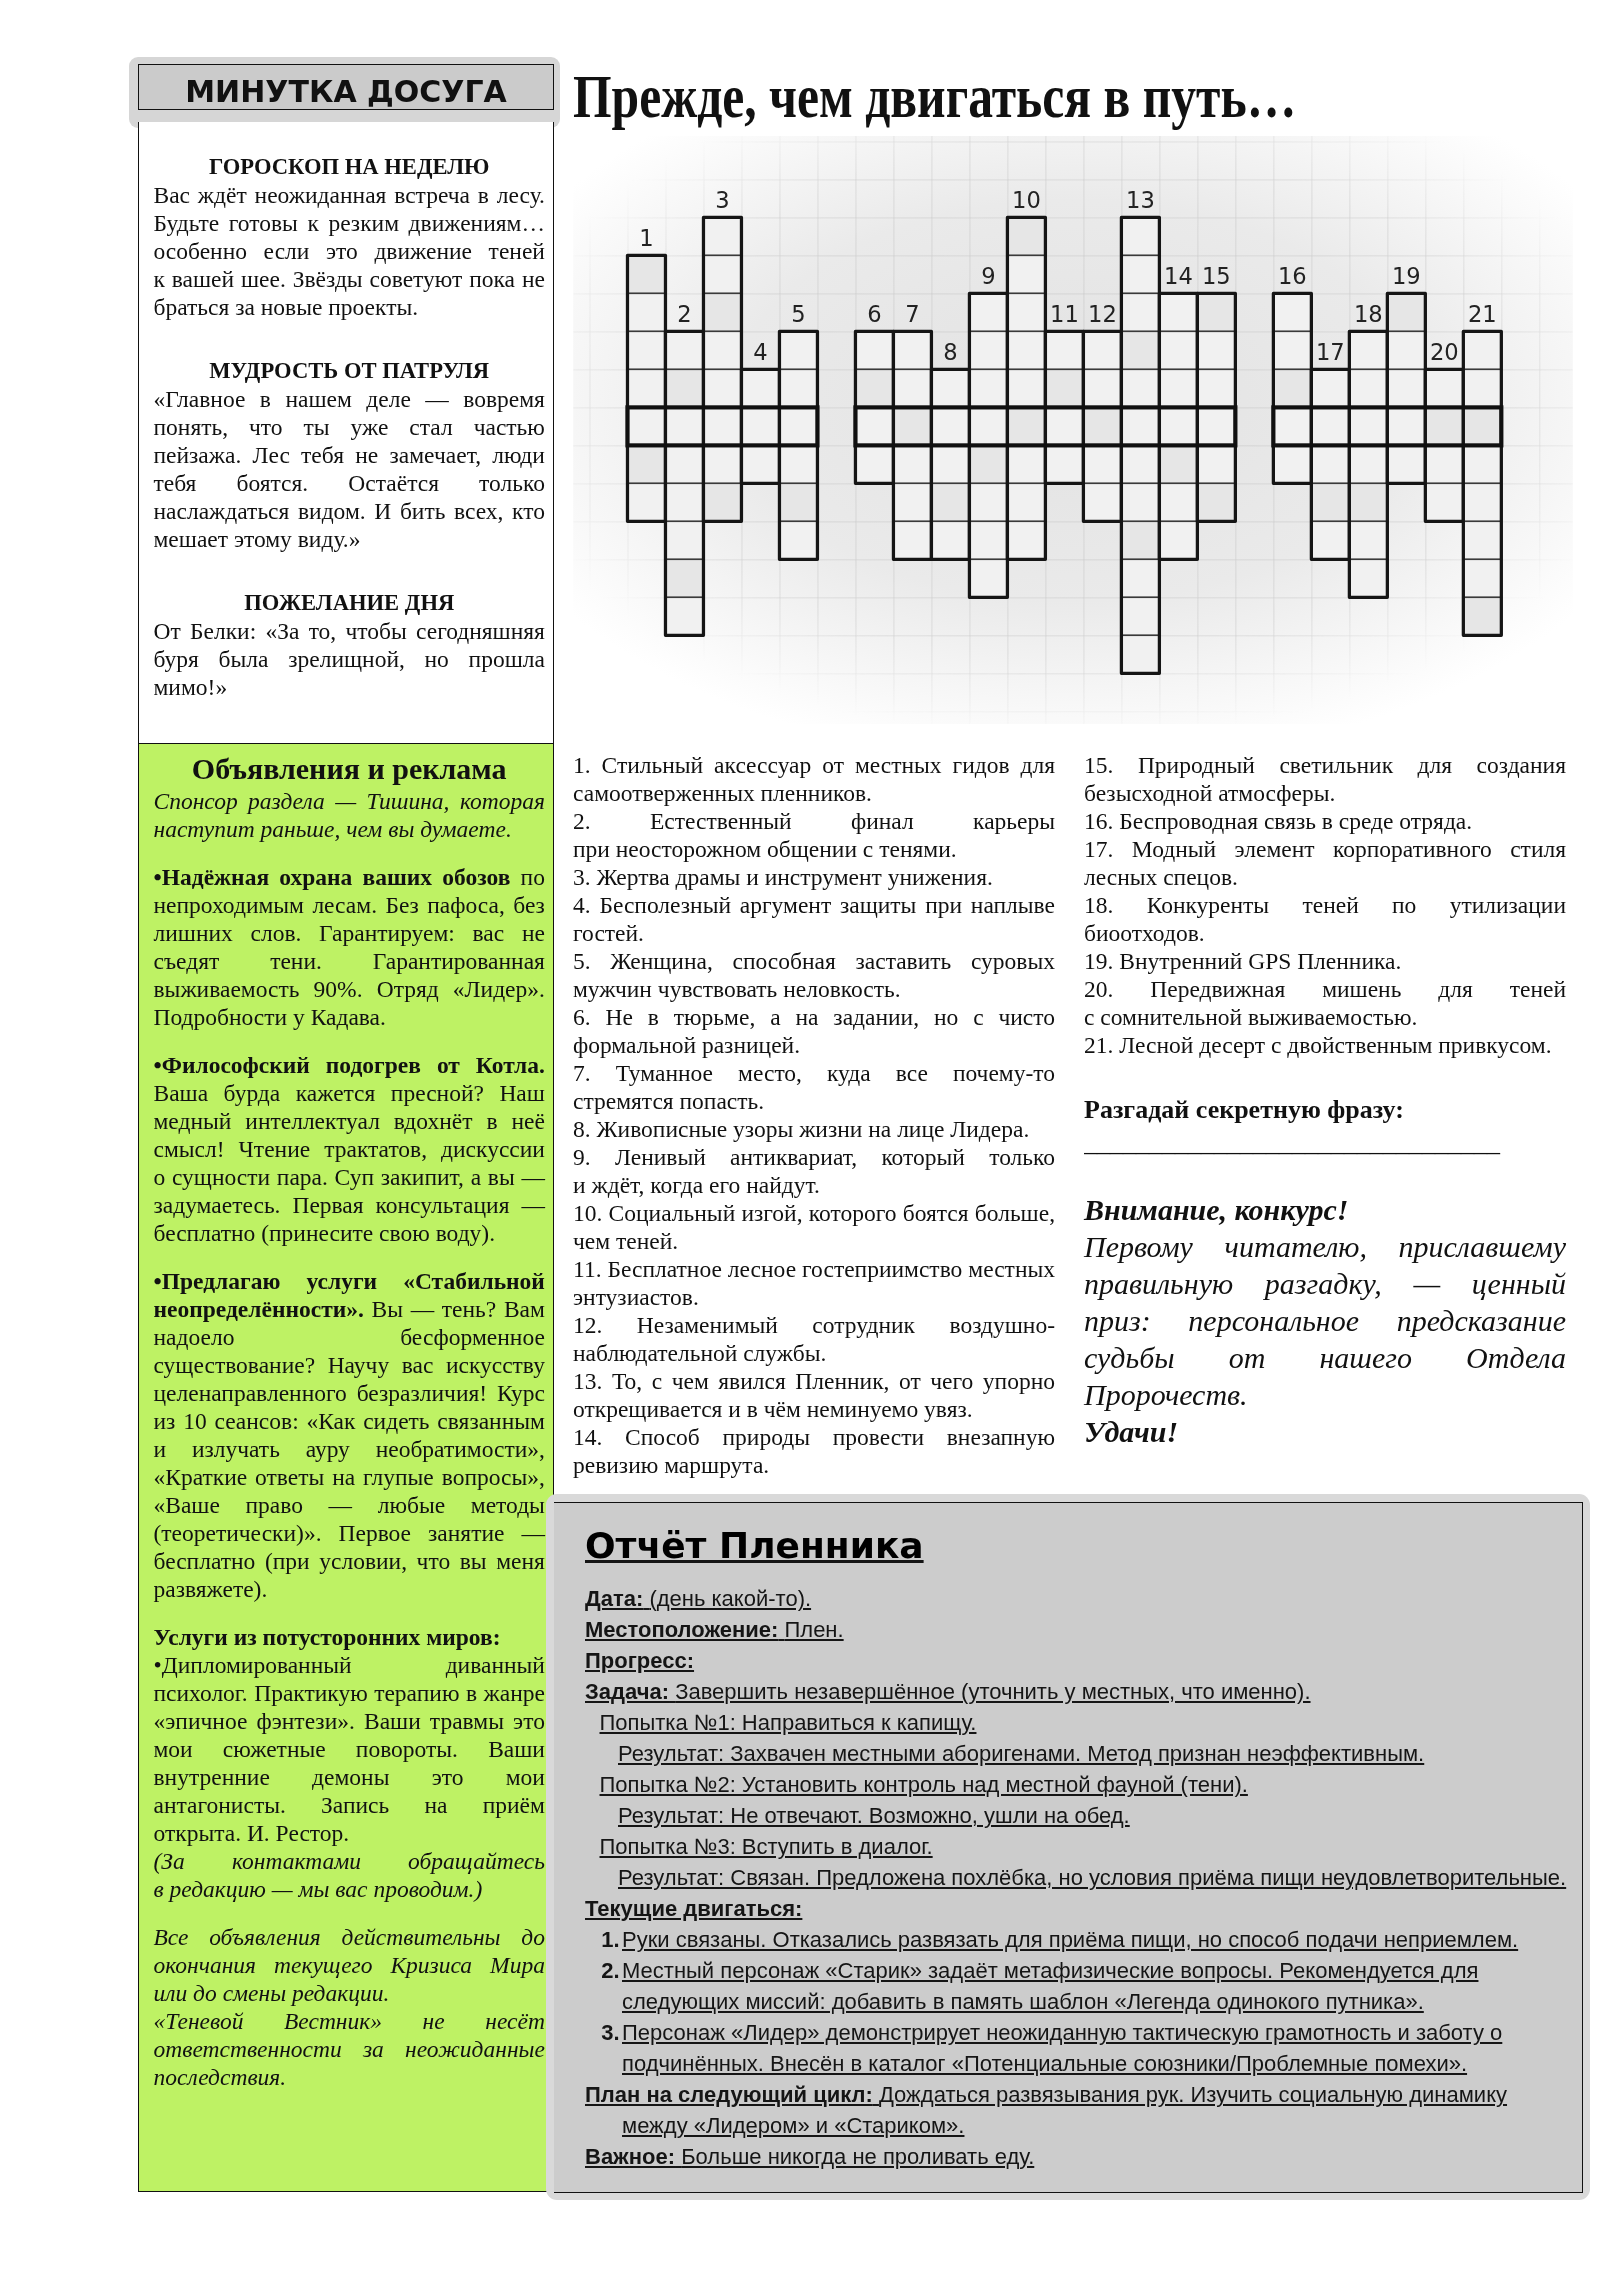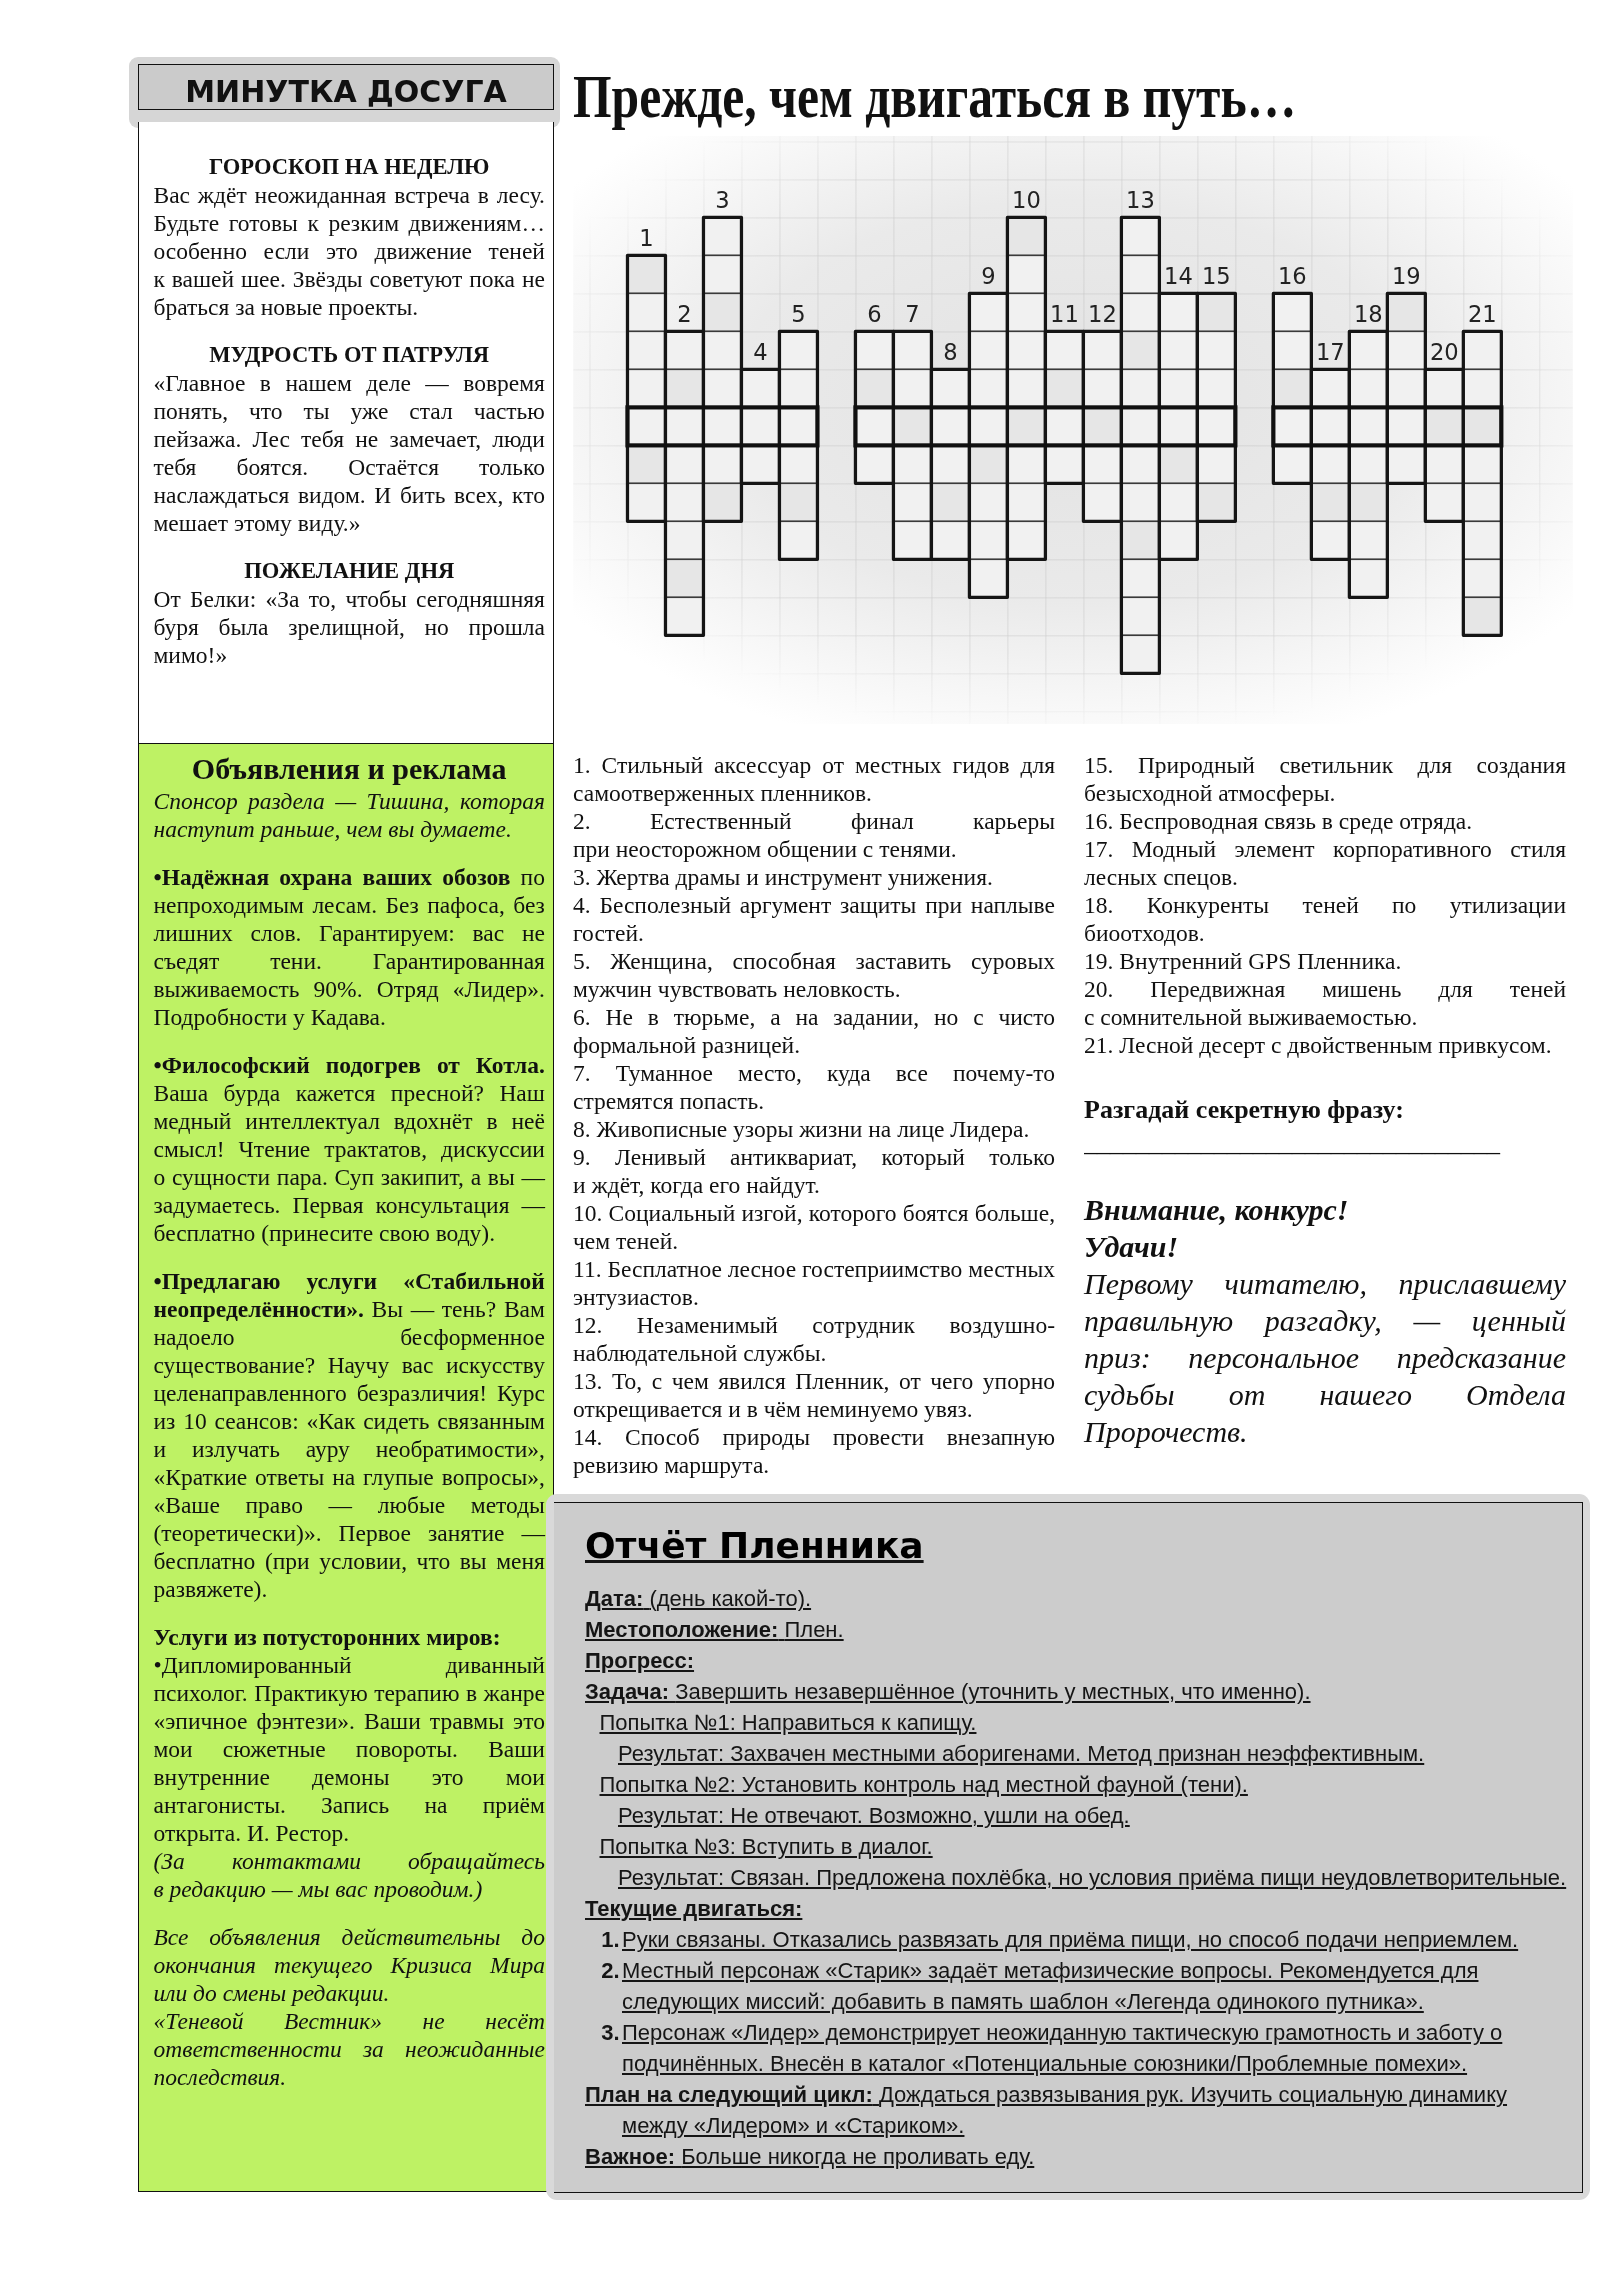--- a/index.html
+++ b/index.html
@@ -24,21 +24,21 @@
     border:1.8px solid #111; border-top:none; background:#fff;
     padding:31px 8.1px 0 14.5px;
   }
   #ads-section {
     left:138px; top:744px; width:416px; height:1448px; box-sizing:border-box;
     border:1.8px solid #111; border-top:none; background:#bef264;
     padding:7.2px 8.1px 0 14.5px;
   }
   .col-text { font-size:23.5px; line-height:28px; text-align:justify; }
   .sec-heading { font-weight:bold; text-align:center; font-size:22.6px; line-height:28px; }
-  .sec + .sec { margin-top:20px; }
+  .sec + .sec { margin-top:36px; }
   .ads-heading { font-weight:bold; text-align:center; font-size:30px; line-height:36px; }
   .ad { margin-top:20px; }
 
   
   #main-title {
     left:573px; top:62px; font-size:62px; font-weight:bold; line-height:69px;
     white-space:nowrap; transform:scaleX(0.8); transform-origin:0 0;
   }
   #crossword { left:573px; top:136px; width:1000px; height:588px; }
   .cw-num { font-family:"DejaVu Sans", sans-serif; font-size:25px; fill:#222; }
@@ -383,22 +383,22 @@
   <div class="clue"><span>17.</span> <span>Модный элемент корпоративного стиля лесных спецов.</span></div>
   <div class="clue"><span>18.</span> <span>Конкуренты теней по утилизации биоотходов.</span></div>
   <div class="clue"><span>19.</span> <span>Внутренний GPS Пленника.</span></div>
   <div class="clue"><span>20.</span> <span>Передвижная мишень для теней с&nbsp;сомнительной выживаемостью.</span></div>
   <div class="clue"><span>21.</span> <span>Лесной десерт с двойственным привкусом.</span></div>
 
   <div id="secret-heading">Разгадай секретную фразу:</div>
   <div id="answer-line">________________________________</div>
 
   <div id="contest-title">Внимание, конкурс!</div>
+  <div id="contest-text">Первому читателю, приславшему правильную разгадку, — ценный приз: персональное предсказание судьбы от нашего Отдела Пророчеств.</div>
   <div id="contest-luck">Удачи!</div>
-  <div id="contest-text">Первому читателю, приславшему правильную разгадку, — ценный приз: персональное предсказание судьбы от нашего Отдела Пророчеств.</div>
 </div>
 
 <div class="abs" id="report-frame"></div>
 <div class="abs" id="report">
   <div class="rp-title">Отчёт Пленника</div>
 
   <div><b>Дата:</b> <span>(день какой-то).</span></div>
   <div><b>Местоположение:</b> <span>Плен.</span></div>
   <div><b>Прогресс:</b></div>
 

